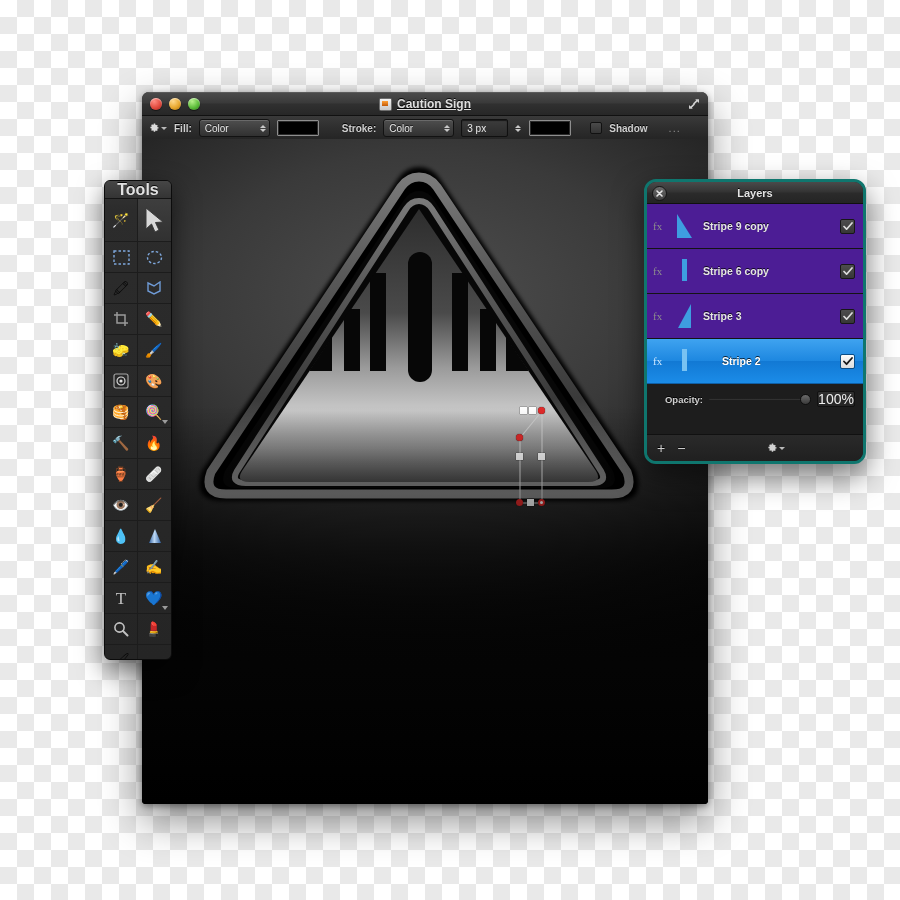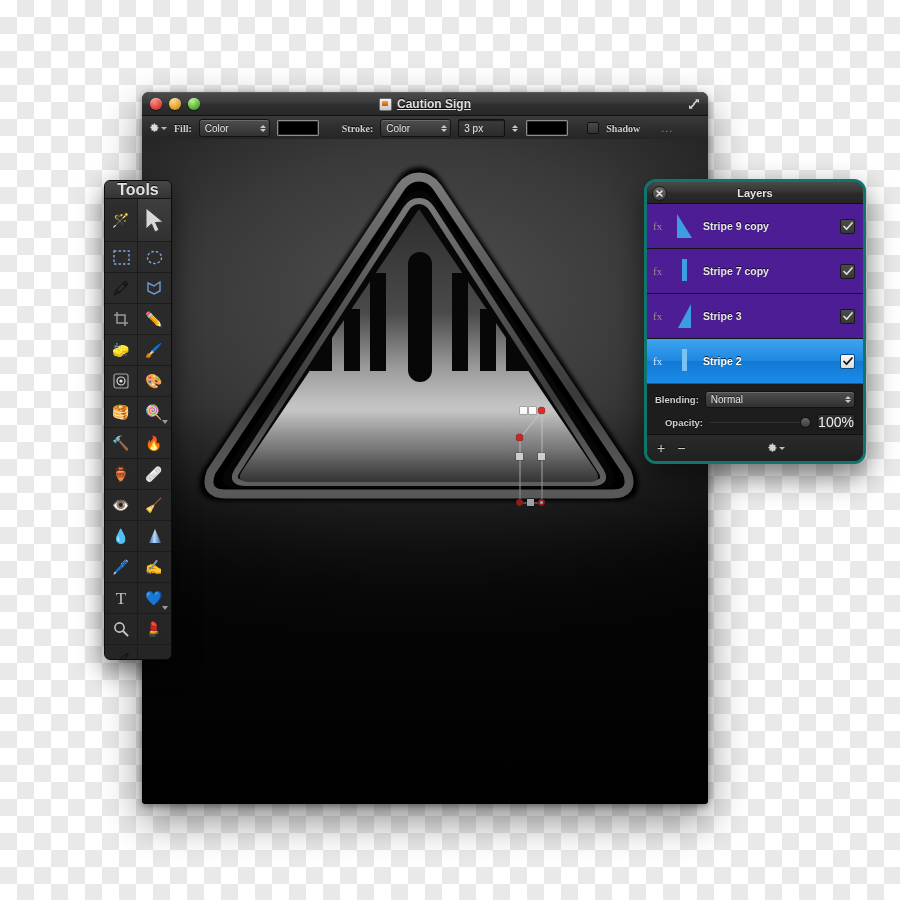--- a/index.html
+++ b/index.html
@@ -58,21 +58,21 @@
   .toolbar{
     height:24px;
     background:linear-gradient(to bottom,#3a3a3a 0%,#2e2e2e 50%,#242424 100%);
     border-bottom:1px solid #0d0d0d;
     display:flex;align-items:center;padding:0 6px;gap:7px;
     font-size:10px;color:#cfcfcf;
   }
   .gear-btn{display:flex;align-items:center;gap:1px;cursor:pointer;}
   .gear{width:12px;height:12px;}
   .caret{width:0;height:0;border-left:3px solid transparent;border-right:3px solid transparent;border-top:3.5px solid #b9b9b9;}
-  .tb-label{font-weight:bold;color:#cfcfcf;text-shadow:0 -1px 0 #000;font-family:Liberation Serif, serif;}
+  .tb-label{font-weight:bold;color:#cfcfcf;text-shadow:0 -1px 0 #000;}
   .popup{
     height:16px;min-width:62px;border-radius:3px;
     background:linear-gradient(to bottom,#4e4e4e,#313131);
     border:1px solid #121212;
     box-shadow:inset 0 1px 0 rgba(255,255,255,.16);
     display:flex;align-items:center;justify-content:space-between;
     padding:0 2px 0 5px;font-size:10px;color:#e6e6e6;cursor:pointer;
     text-shadow:0 -1px 0 rgba(0,0,0,.7);
   }
   .stepper{display:flex;flex-direction:column;align-items:center;gap:1px;padding-right:1px;}
@@ -174,21 +174,21 @@
     border-bottom:1px solid #141414;cursor:pointer;
   }
   .layer-row.selected{
     background:linear-gradient(to bottom,#3fa3f0 0%,#1d87e0 50%,#1279d4 51%,#1b8ce8 100%);
     border-bottom:1px solid #0f5fa5;
   }
   .fx{font-size:11px;color:#8e8e8e;width:14px;flex:none;font-family:"Liberation Serif",serif;}
   .layer-row.selected .fx{color:#cfe9ff;}
   .thumb{width:24px;height:32px;flex:none;position:relative;}
   .layer-name{flex:1;font-size:10.5px;font-weight:bold;color:#e6e6e6;text-shadow:0 -1px 0 rgba(0,0,0,.8);}
-  .layer-row.selected .layer-name{color:#fff;}
+  .layer-row.selected .layer-name{color:#fff;margin-left:19px;}
   .vis-chk{
     width:13px;height:13px;flex:none;border-radius:2px;
     background:linear-gradient(to bottom,#4d4d4d,#373737);
     border:1px solid #171717;
     display:flex;align-items:center;justify-content:center;
   }
   .layer-row.selected .vis-chk{background:linear-gradient(to bottom,#fbfbfb,#dcdcdc);border-color:#0b4d86;}
   .vis-chk svg{display:block;}
 
   .layer-controls{padding:7px 8px 3px 8px;background:#1d1d1d;}
@@ -510,21 +510,21 @@
       </span>
     </div>
 
     <div class="layer-row">
       <span class="fx">fx</span>
       <span class="thumb">
         <svg width="24" height="32" viewBox="0 0 24 32">
             <path d="M9 4 L14 4 L14 26 L9 26 Z" fill="#3e9de0"></path>
           </svg>
       </span>
-      <span class="layer-name">Stripe 7 copy</span>
+      <span class="layer-name">Stripe 6 copy</span>
       <span class="vis-chk">
         <svg width="10" height="9" viewBox="0 0 10 9">
             <path d="M1 4.5 L3.6 7.2 L9 1" fill="none" stroke="#dcdcdc" stroke-width="1.7" stroke-linecap="round" stroke-linejoin="round"></path>
           </svg>
       </span>
     </div>
 
     <div class="layer-row">
       <span class="fx">fx</span>
       <span class="thumb">
@@ -550,30 +550,20 @@
       <span class="layer-name">Stripe 2</span>
       <span class="vis-chk">
         <svg width="10" height="9" viewBox="0 0 10 9">
             <path d="M1 4.5 L3.6 7.2 L9 1" fill="none" stroke="#1b1b1b" stroke-width="1.8" stroke-linecap="round" stroke-linejoin="round"></path>
           </svg>
       </span>
     </div>
   </div>
 
   <div class="layer-controls">
-    <div class="ctrl-row">
-      <span class="ctrl-label">Blending:</span>
-      <div class="popup" style="flex:1;height:15px">
-        <span>Normal</span>
-        <span class="stepper">
-            <i class="up"></i>
-            <i class="dn"></i>
-          </span>
-      </div>
-    </div>
     <div class="ctrl-row">
       <span class="ctrl-label op">Opacity:</span>
       <div class="slider">
         <div class="slider-track"></div>
         <div class="slider-knob"></div>
       </div>
       <div class="opacity-field">100%</div>
     </div>
   </div>
 

